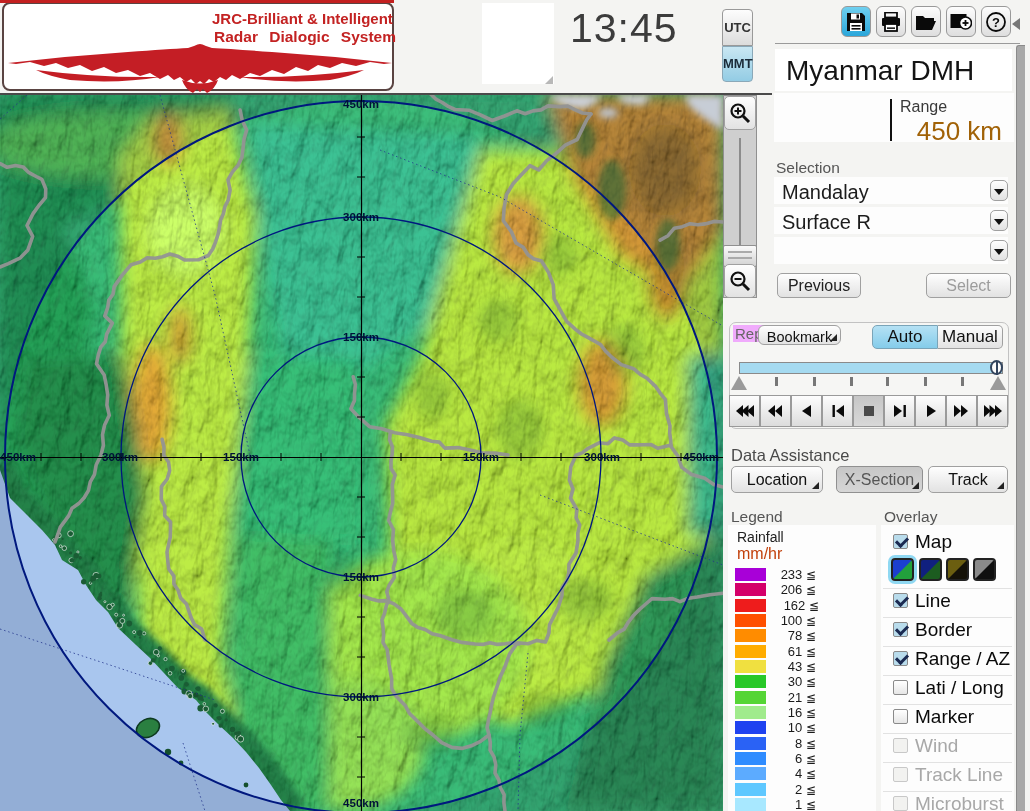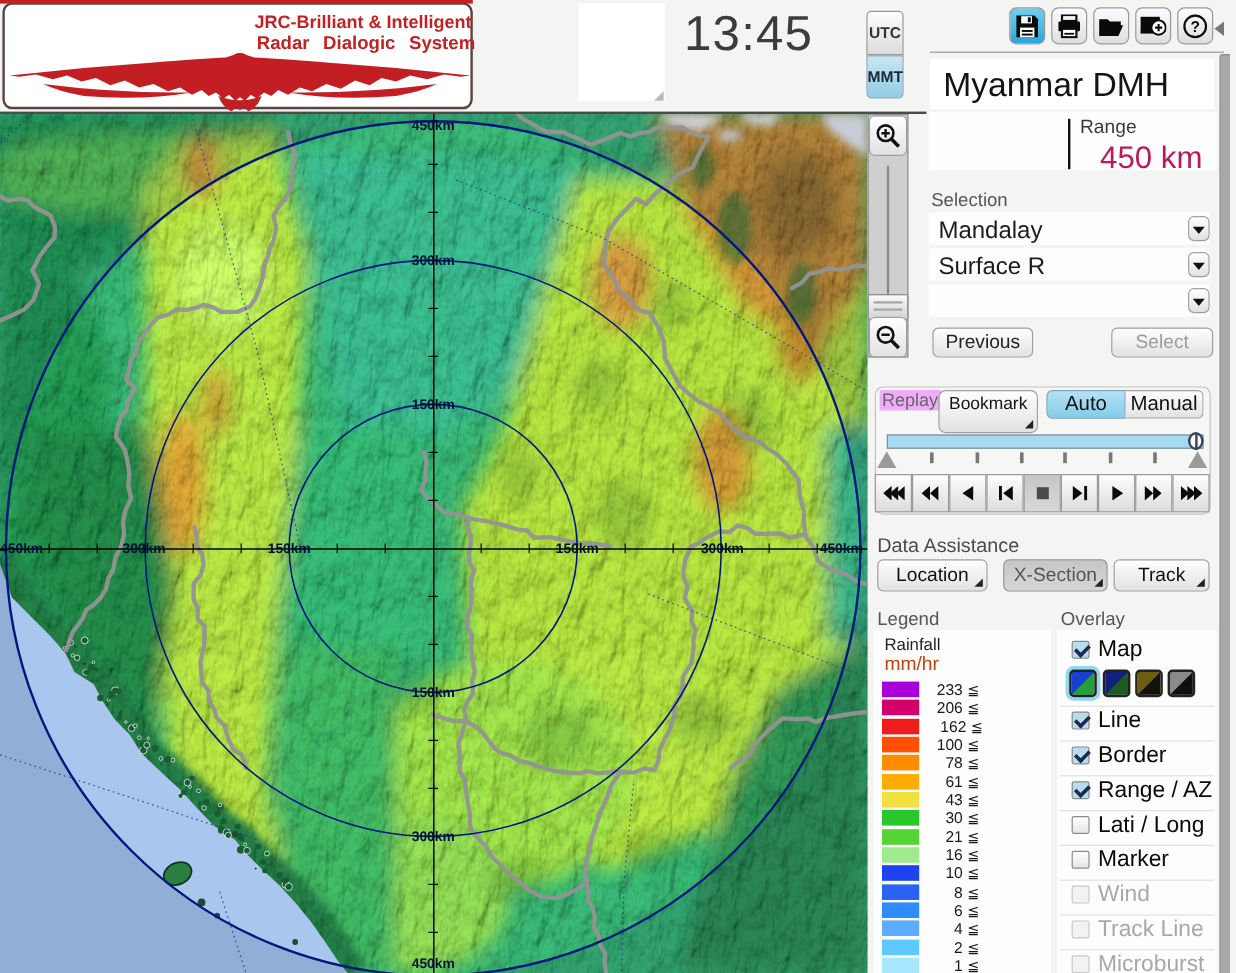--- a/index.html
+++ b/index.html
@@ -335,42 +335,42 @@
 <svg width="22" height="22" style="position:absolute;left:4px;top:5px" viewBox="0 0 22 22">
         <circle cx="9" cy="9" r="6.5" fill="none" stroke="#111" stroke-width="2.2"></circle>
         <line x1="14" y1="14" x2="20" y2="20" stroke="#111" stroke-width="3"></line>
         <line x1="5.5" y1="9" x2="12.5" y2="9" stroke="#111" stroke-width="2"></line>
       </svg>
 </div>
 
 <div class="abs" style="left:774px;top:93px;width:240px;height:49px;background:#fdfdfd"></div>
 <div class="abs" style="left:890px;top:99px;width:1.5px;height:42px;background:#111"></div>
 <div class="abs" style="left:900px;top:98px;font-size:16px;color:#3a3a3a">Range</div>
-<div class="abs" style="left:860px;top:116px;width:142px;text-align:right;font-size:26px;color:#be185d">450 km</div>
+<div class="abs" style="left:860px;top:116px;width:142px;text-align:right;font-size:26px;color:#a16207">450 km</div>
 <div class="abs" style="left:776px;top:159px;font-size:15.5px;color:#555">Selection</div>
 <div class="abs" style="left:774px;top:177px;width:234px;height:27px;background:#fdfdfd"></div>
 <div class="abs" style="left:782px;top:181px;font-size:20px;color:#1c1c1c">Mandalay</div>
 <div class="abs" style="left:774px;top:207px;width:234px;height:27px;background:#fdfdfd"></div>
 <div class="abs" style="left:782px;top:211px;font-size:20px;color:#1c1c1c">Surface R</div>
 <div class="abs" style="left:774px;top:237px;width:234px;height:27px;background:#fdfdfd"></div>
 <div class="abs btn" style="left:990px;top:180px;width:18px;height:21px">
       <div style="margin:8px auto 0;width:0;border-left:5px solid transparent;border-right:5px solid transparent;border-top:6px solid #111"></div>
     </div>
 <div class="abs btn" style="left:990px;top:210px;width:18px;height:21px">
       <div style="margin:8px auto 0;width:0;border-left:5px solid transparent;border-right:5px solid transparent;border-top:6px solid #111"></div>
     </div>
 <div class="abs btn" style="left:990px;top:240px;width:18px;height:21px">
       <div style="margin:8px auto 0;width:0;border-left:5px solid transparent;border-right:5px solid transparent;border-top:6px solid #111"></div>
     </div>
 <div class="abs btn" style="left:777px;top:273px;width:84px;height:25px;text-align:center;line-height:23px;font-size:16px;color:#222">Previous</div>
 <div class="abs btn" style="left:926px;top:273px;width:85px;height:25px;text-align:center;line-height:23px;font-size:16px;color:#9c9c9c">Select</div>
 
 <div class="abs" style="left:729px;top:322px;width:280px;height:107px;border:1px solid #c2c2c2;border-radius:7px;background:#f6f6f4"></div>
 <div class="abs" style="left:733px;top:325px;font-size:15px;color:#666;background:#f0abfc;padding:0 2px">Replay</div>
-<div class="abs btn corner" style="left:782px;top:325px;width:83px;height:36px;text-align:center;line-height:22px;font-size:14.5px;color:#111;border-radius:6px">Bookmark</div>
+<div class="abs btn corner" style="left:758px;top:325px;width:83px;height:20px;text-align:center;line-height:22px;font-size:14.5px;color:#111;border-radius:6px">Bookmark</div>
 <div class="abs" style="left:872px;top:325px;width:66px;height:24px;background:linear-gradient(#b5e1f4,#84ccea);border:1px solid #7aa4b8;border-radius:5px 0 0 5px;text-align:center;line-height:22px;font-size:17px;color:#111">Auto</div>
 <div class="abs" style="left:938px;top:325px;width:65px;height:24px;background:linear-gradient(#fdfdfd,#e2e2e2);border:1px solid #a0a0a0;border-left:none;border-radius:0 5px 5px 0;text-align:center;line-height:22px;font-size:17px;color:#111">Manual</div>
 <div class="abs" style="left:739px;top:362px;width:264px;height:12px;background:#a5daf0;border:1px solid #8a8a8a"></div>
 <div class="abs" style="left:990px;top:360px;width:13px;height:15px;background:#fdfdfd;border:2px solid #33455e;border-radius:50%"></div>
 <div class="abs" style="left:996px;top:361px;width:2px;height:14px;background:#33455e"></div>
 <div class="abs" style="left:775px;top:377px;width:3px;height:9px;background:#777"></div>
 <div class="abs" style="left:813px;top:377px;width:3px;height:9px;background:#777"></div>
 <div class="abs" style="left:850px;top:377px;width:3px;height:9px;background:#777"></div>
 <div class="abs" style="left:886px;top:377px;width:3px;height:9px;background:#777"></div>
 <div class="abs" style="left:924px;top:377px;width:3px;height:9px;background:#777"></div>

